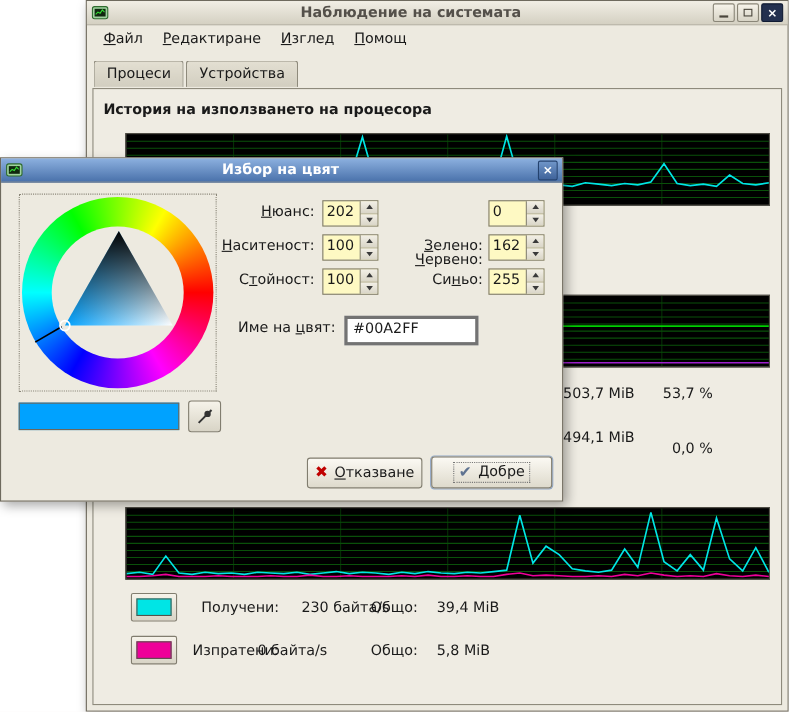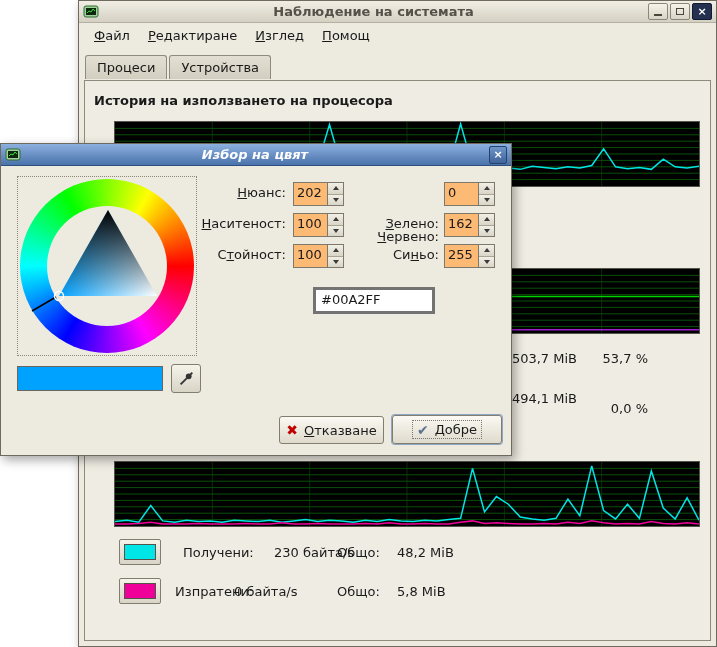--- a/index.html
+++ b/index.html
@@ -2,21 +2,21 @@
 <html><head>
 <meta charset="utf-8">
 <style>
   html,body{margin:0;padding:0;background:#fff;}
   #stage{position:relative;width:717px;height:647px;overflow:hidden;
          font-family:"DejaVu Sans",sans-serif;font-size:13px;color:#1a1a1a;}
   .window{position:absolute;background:#edeae0;border:1px solid #6e6a5e;box-shadow:3px 4px 10px rgba(0,0,0,.35);}
   
   .titlebar{position:absolute;top:0;left:0;right:0;height:22px;display:flex;align-items:center;padding:0 4px;box-sizing:border-box;}
   .titlebar.inactive{background:linear-gradient(#f1eee5,#d4d0c2);border-bottom:1px solid #b4b0a2;color:#54504a;}
-  .titlebar.active{background:linear-gradient(#8cb0df,#4a72ab);color:#fff;border-bottom:1px solid #2e4f7d;font-style:italic;}
+  .titlebar.active{background:linear-gradient(#8cb0df,#4a72ab);color:#fff;border-bottom:1px solid #2e4f7d;}
   .tb-title{flex:1;text-align:center;font-weight:bold;font-size:13px;white-space:nowrap;overflow:hidden;}
   .app-icon{width:16px;height:16px;display:inline-block;flex:0 0 16px;}
   .winbtns{display:flex;gap:2px;}
   .wbtn{width:18px;height:15px;display:flex;align-items:center;justify-content:center;
         background:linear-gradient(#f6f3ea,#d8d4c6);border:1px solid #8a8678;border-radius:2px;cursor:default;}
   .wbtn.close-dark{background:#23304f;border-color:#101b33;color:#fff;font-weight:bold;font-size:11px;line-height:1;}
   .wbtn.close-blue{width:16px;height:16px;background:linear-gradient(#6f95c8,#3f639a);border:1px solid #24426e;color:#fff;font-weight:bold;font-size:11px;line-height:1;}
   .glyph-min{width:8px;height:2px;background:#4a463c;margin-top:7px;}
   .glyph-max{width:8px;height:7px;border:1.5px solid #4a463c;box-sizing:border-box;}
   
@@ -38,21 +38,21 @@
   .legend-swatch i{display:block;width:30px;height:14px;border:1px solid #55534a;}
   .legend-text{position:absolute;white-space:nowrap;}
   
   .dialog{z-index:10;}
   .wheel-box{position:absolute;left:16px;top:32px;width:180px;height:180px;border:1px dotted #8a8678;box-sizing:border-box;}
   .hue-ring{position:absolute;left:2px;top:2px;width:174px;height:174px;border-radius:50%;
       background:conic-gradient(from 0deg,#80ff00 0deg,#ffff00 30deg,#ff0000 90deg,#ff00ff 150deg,#0000ff 210deg,#00ffff 270deg,#00ff00 330deg,#80ff00 360deg);}
   .hue-ring-cover{position:absolute;left:29px;top:29px;width:120px;height:120px;border-radius:50%;background:#edeae0;}
   .wheel-svg{position:absolute;left:0;top:0;}
   .fld{position:absolute;text-align:right;white-space:nowrap;}
-  .spin{position:absolute;width:49px;height:22px;background:#fdba74;border:1px solid #7c786c;display:flex;box-sizing:content-box;}
+  .spin{position:absolute;width:49px;height:22px;background:#fef9c3;border:1px solid #7c786c;display:flex;box-sizing:content-box;}
   .spin-entry{flex:1;padding:2px 3px;font-size:13px;}
   .spin-btns{width:15px;display:flex;flex-direction:column;border-left:1px solid #7c786c;}
   .spin-up,.spin-down{flex:1;background:linear-gradient(#f2efe6,#d9d5c7);display:flex;align-items:center;justify-content:center;}
   .spin-up{border-bottom:1px solid #a8a496;}
   .tri-up{width:0;height:0;border-left:3px solid transparent;border-right:3px solid transparent;border-bottom:4px solid #3a3a3a;}
   .tri-down{width:0;height:0;border-left:3px solid transparent;border-right:3px solid transparent;border-top:4px solid #3a3a3a;}
   .text-input{position:absolute;background:#fff;border:3px solid #737373;padding:2px 5px;font-size:13px;white-space:nowrap;}
   .preview{position:absolute;left:16px;top:222px;width:146px;height:25px;border:1px solid #6b675c;box-sizing:border-box;}
   .tool-btn{position:absolute;left:170px;top:220px;width:30px;height:29px;background:linear-gradient(#f6f3ea,#d8d4c6);
       border:1px solid #817d6f;border-radius:3px;display:flex;align-items:center;justify-content:center;box-sizing:border-box;}
@@ -173,21 +173,21 @@
           <polyline points="0.00,97.00 2.04,97.00 4.08,96.00 6.12,94.00 8.16,97.00 10.20,97.00 12.24,97.00 14.29,96.00 16.33,97.00 18.37,97.00 20.41,97.00 22.45,96.00 24.49,97.00 26.53,97.00 28.57,95.00 30.61,97.00 32.65,97.00 34.69,96.00 36.73,97.00 38.78,97.00 40.82,97.00 42.86,96.00 44.90,97.00 46.94,95.00 48.98,97.00 51.02,97.00 53.06,96.00 55.10,97.00 57.14,97.00 59.18,94.00 61.22,92.00 63.27,96.00 65.31,95.00 67.35,96.00 69.39,97.00 71.43,97.00 73.47,96.00 75.51,97.00 77.55,94.00 79.59,96.00 81.63,92.00 83.67,95.00 85.71,97.00 87.76,96.00 89.80,97.00 91.84,93.00 93.88,96.00 95.92,97.00 97.96,95.00 100.00,97.00" fill="none" stroke="#ee0099" stroke-width="1.5" vector-effect="non-scaling-stroke"></polyline>
         </svg>
       </div>
 
     <span class="legend-swatch" style="left:40px;top:538px;">
       <i style="background: rgb(0, 229, 229);"></i>
     </span>
     <span class="legend-text" style="left:104px;top:544px;">Получени:</span>
     <span class="legend-text" style="left:155px;top:544px;margin-left:40px;">230 байта/s</span>
     <span class="legend-text" style="left:258px;top:544px;">Общо:</span>
-    <span class="legend-text" style="left:318px;top:544px;">48,2 MiB</span>
+    <span class="legend-text" style="left:318px;top:544px;">39,4 MiB</span>
 
     <span class="legend-swatch" style="left:40px;top:577px;">
       <i style="background: rgb(238, 0, 153);"></i>
     </span>
     <span class="legend-text" style="left:96px;top:583px;">Изпратени:</span>
     <span class="legend-text" style="left:155px;top:583px;">0 байта/s</span>
     <span class="legend-text" style="left:258px;top:583px;">Общо:</span>
     <span class="legend-text" style="left:318px;top:583px;">5,8 MiB</span>
   </div>
 
@@ -296,20 +296,21 @@
       <span class="spin-btns">
           <span class="spin-up">
             <i class="tri-up"></i>
           </span>
           <span class="spin-down">
             <i class="tri-down"></i>
           </span>
         </span>
     </span>
 
+    <span class="fld" style="left:180px;top:147px;width:124px;">Име на <u>ц</u>вят:</span>
     <span class="text-input" style="left:312px;top:143px;width:106px;height:17px;">#00A2FF</span>
 
     <div class="preview" style="background: rgb(0, 162, 255);"></div>
     <div class="tool-btn">
       <svg width="18" height="18" viewBox="0 0 20 20">
         <path d="M4 16 L11 9" stroke="#333" stroke-width="2" fill="none"></path>
         <circle cx="13" cy="7" r="3.2" fill="#333"></circle>
         <path d="M15 5 l2 -2" stroke="#333" stroke-width="2"></path>
       </svg>
     </div>

